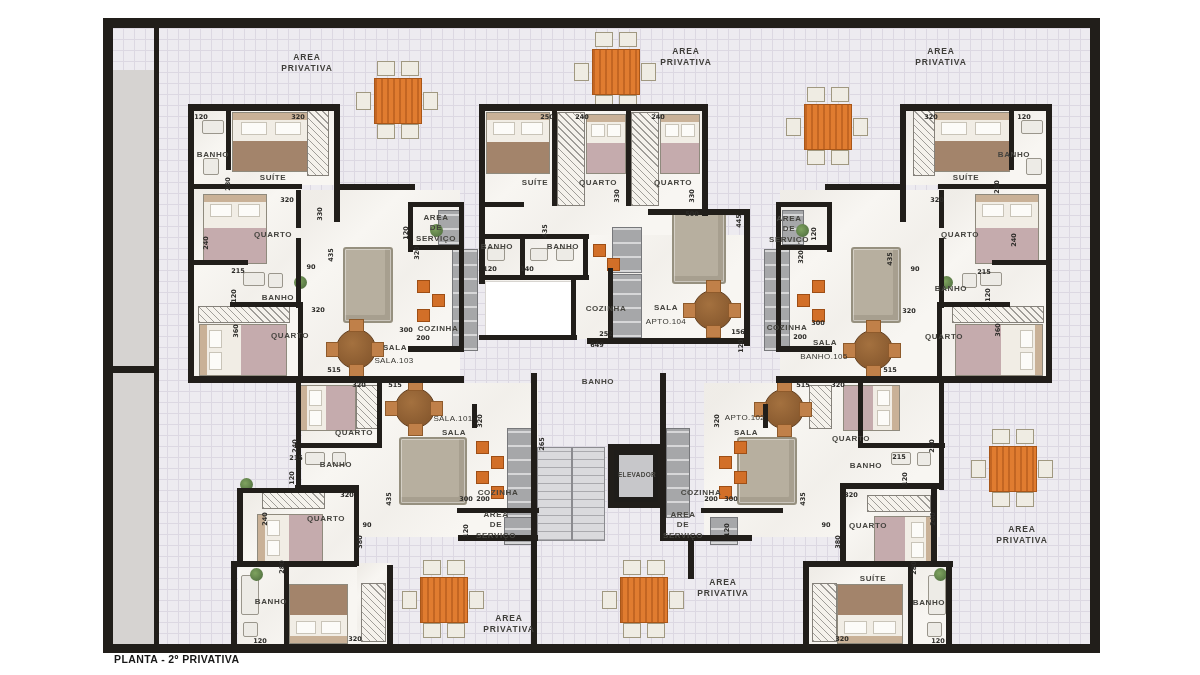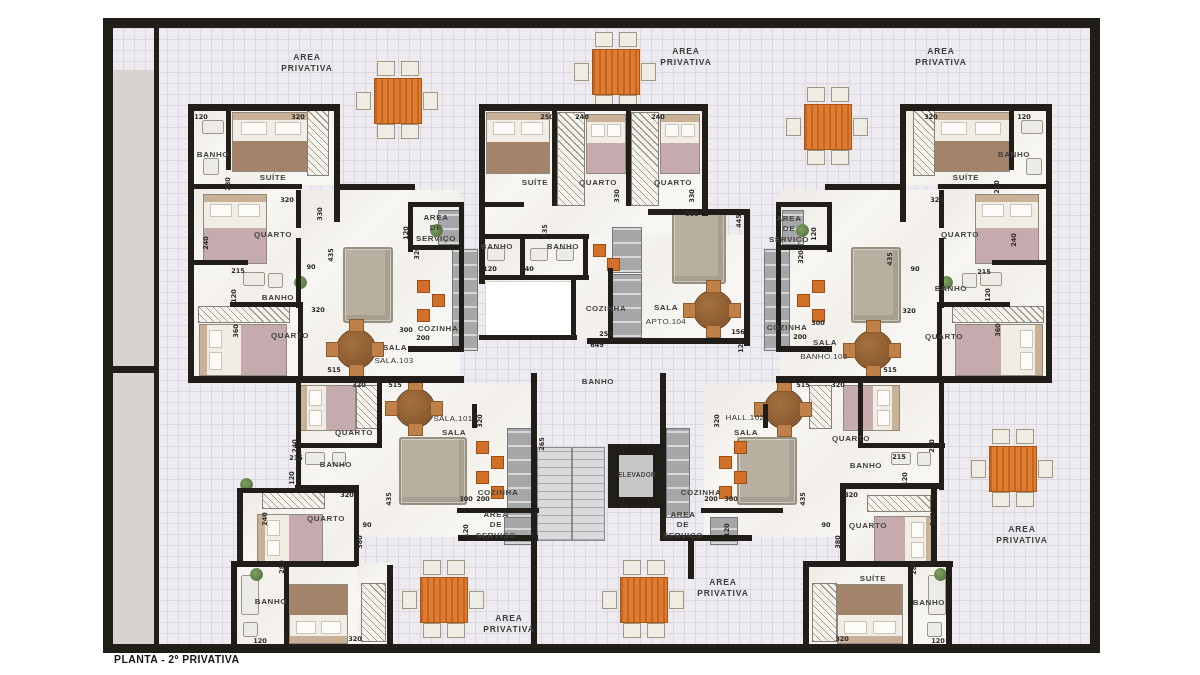--- a/index.html
+++ b/index.html
@@ -498,21 +498,21 @@
     <div class="abs lbl" style="left: 454px; top: 433px;">SALA</div>
     <div class="abs lbl" style="left: 498px; top: 493px;">COZINHA</div>
     <div class="abs lbl" style="left: 496px; top: 526px;">AREA
 DE
 SERVIÇO</div>
     <div class="abs lbl" style="left: 851px; top: 439px;">QUARTO</div>
     <div class="abs lbl" style="left: 866px; top: 466px;">BANHO</div>
     <div class="abs lbl" style="left: 868px; top: 526px;">QUARTO</div>
     <div class="abs lbl" style="left: 873px; top: 579px;">SUÍTE</div>
     <div class="abs lbl" style="left: 929px; top: 603px;">BANHO</div>
-    <div class="abs lbl apt" style="left: 745px; top: 418px;">HALL.102</div>
+    <div class="abs lbl apt" style="left: 745px; top: 418px;">APTO.102</div>
     <div class="abs lbl" style="left: 746px; top: 433px;">SALA</div>
     <div class="abs lbl" style="left: 701px; top: 493px;">COZINHA</div>
     <div class="abs lbl" style="left: 683px; top: 526px;">AREA
 DE
 SERVIÇO</div>
     <div class="abs dim" style="left: 201px; top: 117px;">120</div>
     <div class="abs dim" style="left: 298px; top: 117px;">320</div>
     <div class="abs dim v" style="left: 228px; top: 184px;">280</div>
     <div class="abs dim" style="left: 287px; top: 200px;">320</div>
     <div class="abs dim v" style="left: 320px; top: 214px;">330</div>

